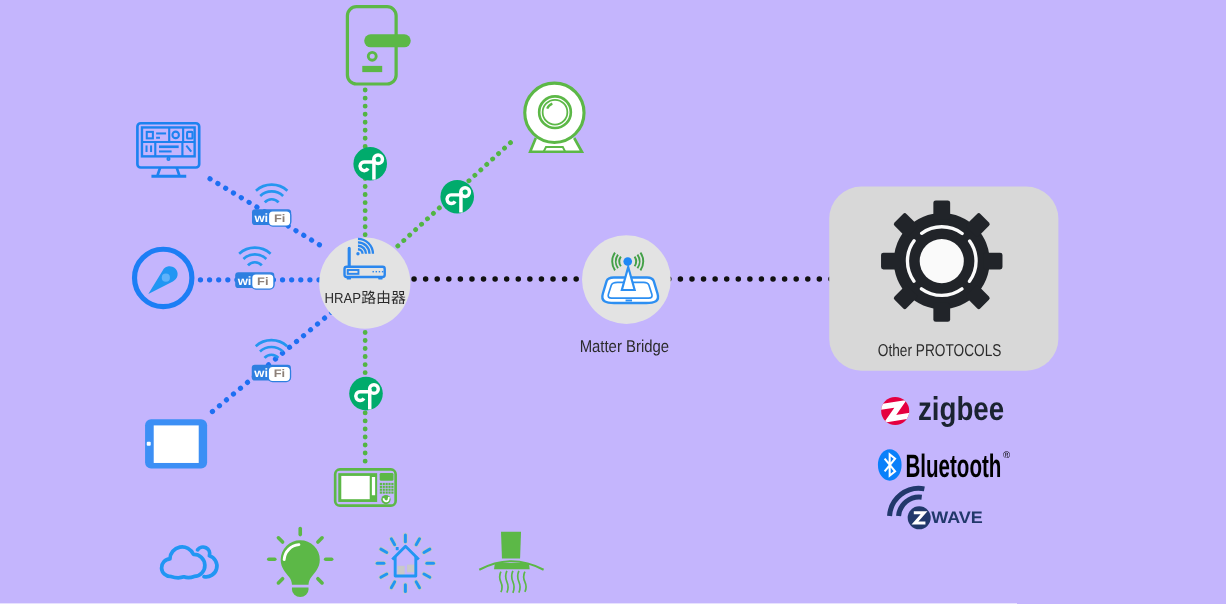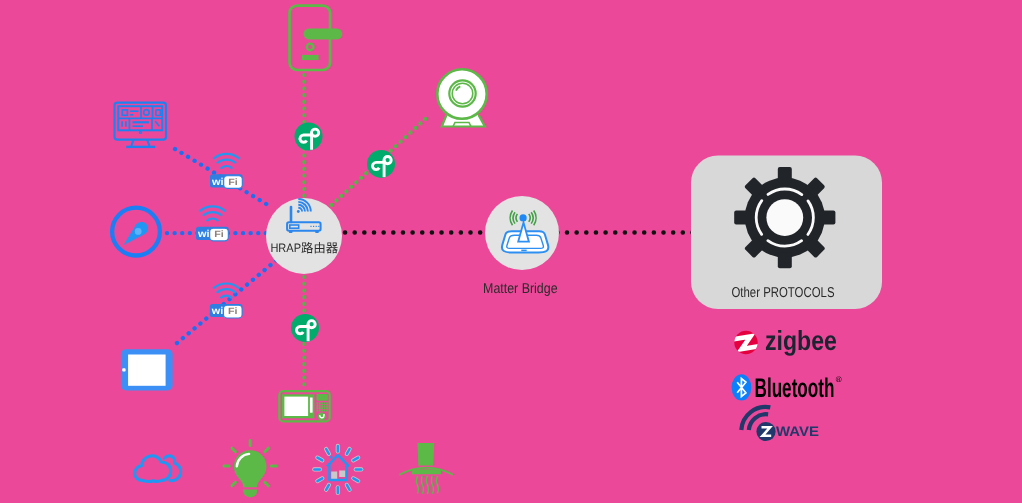--- a/index.html
+++ b/index.html
@@ -1,16 +1,16 @@
 <!DOCTYPE html>
 <html><head>
 <meta charset="utf-8">
 <style>
 html,body{margin:0;padding:0;background:#fff;}
-#canvas{position:relative;width:1022px;height:503px;overflow:hidden;background:#ec4899;font-family:"Liberation Sans",sans-serif;}
+#canvas{position:relative;width:1022px;height:503px;overflow:hidden;background:#c4b5fd;font-family:"Liberation Sans",sans-serif;}
 svg text{font-family:"Liberation Sans",sans-serif;text-rendering:geometricPrecision;}
 </style>
 </head>
 <body>
 <div id="canvas">
 <svg width="1022" height="503" viewBox="0 0 1022 503">
 <defs>
   <g id="threadcircle">
     <circle cx="0" cy="0" r="14" fill="#00ab6c"></circle>
     <g stroke="#fff" stroke-width="2.9" fill="none">

